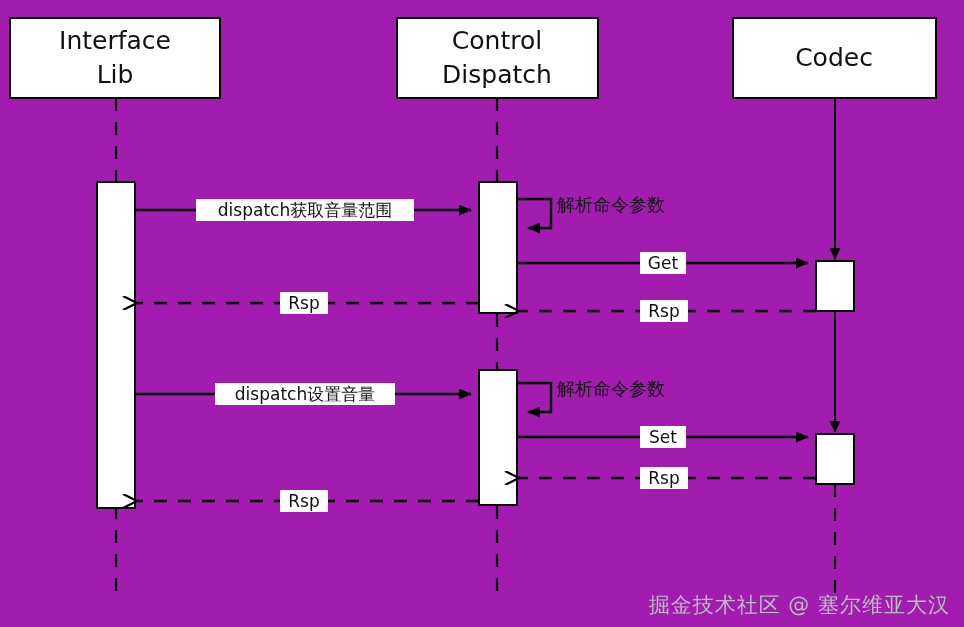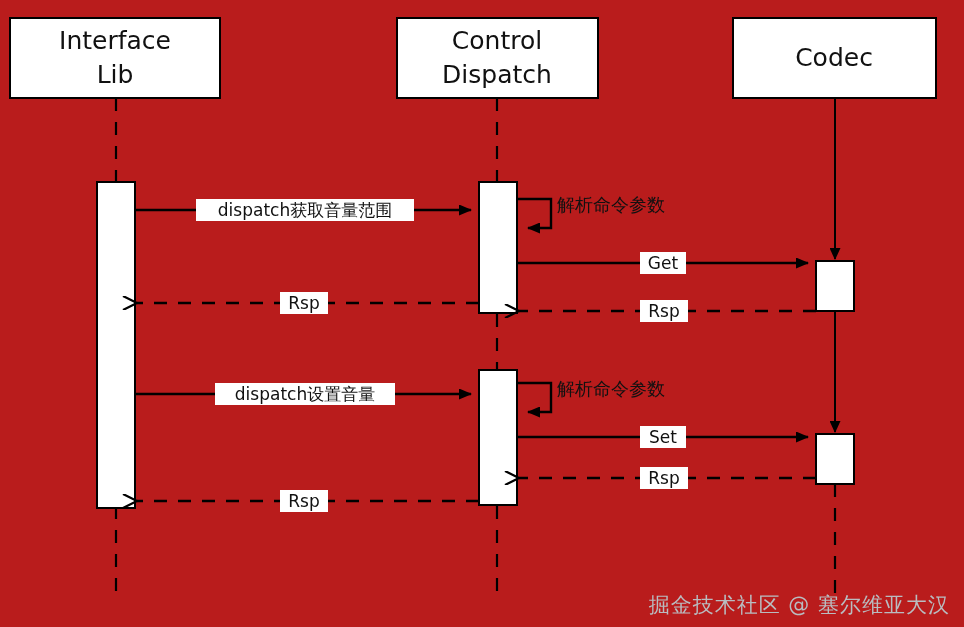--- a/index.html
+++ b/index.html
@@ -7,21 +7,21 @@
     padding: 0;
     background: #ffffff;
   }
   body {
     font-family: "DejaVu Sans", "Liberation Sans", sans-serif;
   }
   #canvas {
     position: relative;
     width: 964px;
     height: 627px;
-    background: #b91c1c;
+    background: #a21caf;
     overflow: hidden;
   }
   svg.diagram {
     position: absolute;
     left: 0;
     top: 0;
     width: 964px;
     height: 627px;
   }
   .lifeline-box {

